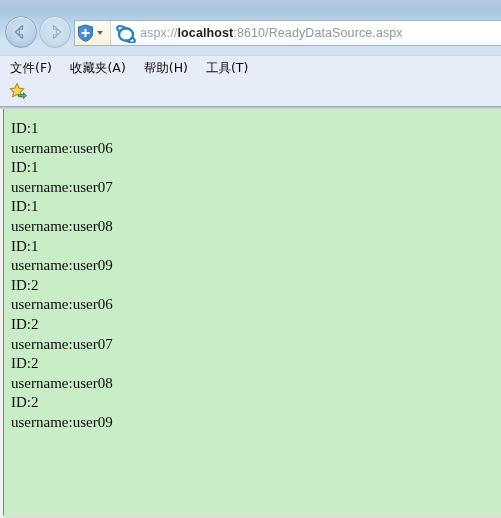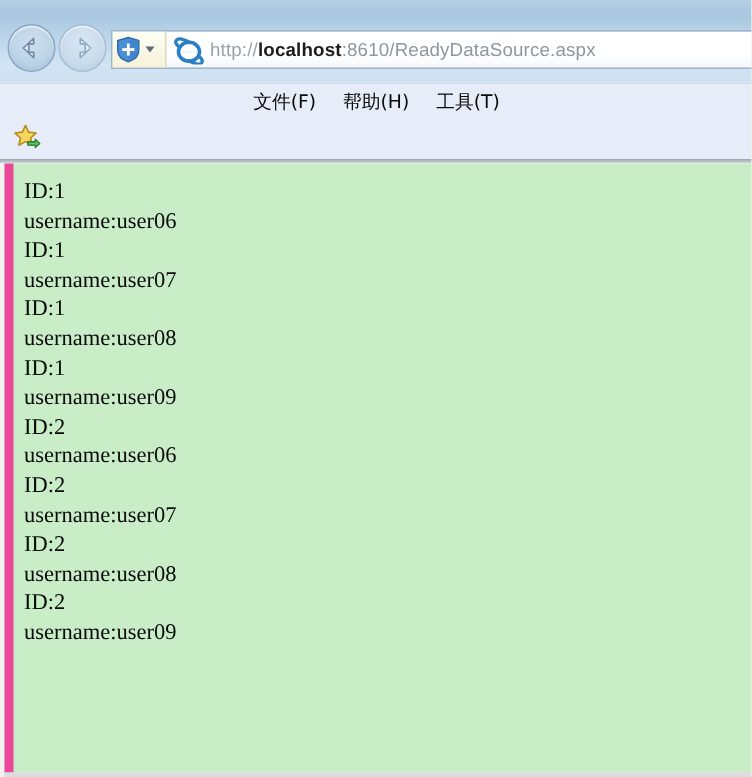--- a/index.html
+++ b/index.html
@@ -121,21 +121,20 @@
   .menu-bar {
     position: absolute;
     left: 0; top: 55px;
     width: 501px;
     height: 23px;
     background: #e7edf8;
     border-top: 1px solid #cfd9e8;
     display: flex;
     align-items: center;
     box-sizing: border-box;
-    justify-content: center;
   }
   .menu-item {
     font-family: "DejaVu Sans", "Liberation Sans", sans-serif;
     font-size: 12.5px;
     color: #0a0a0a;
     padding: 0 9px;
     white-space: nowrap;
     line-height: 21px;
   }
   .menu-item:first-child { padding-left: 10px; }
@@ -174,21 +173,21 @@
     background: #f2f2f2;
     box-sizing: border-box;
   }
   .page-body {
     position: absolute;
     left: 3px;
     top: 0px;
     right: 0;
     height: 406px;
     background: #c8edc7;
-    border-left: 6px solid #ec4899;
+    border-left: 1px solid #ec4899;
     box-sizing: border-box;
     overflow: hidden;
   }
   .lines {
     position: absolute;
     left: 7px;
     top: 10px;
     right: 0;
   }
   .line {
@@ -242,27 +241,28 @@
         <svg width="20" height="19" viewBox="0 0 20 19">
           <ellipse cx="10" cy="10.5" rx="7" ry="6.3" fill="none" stroke="#2b7fc4" stroke-width="2.4"></ellipse>
           <path d="M3.4 7.2 C1 5.6 0.6 3.6 1.8 2.6 C3.2 1.4 6.6 2.2 10.4 4.3" fill="none" stroke="#2b7fc4" stroke-width="2.2" stroke-linecap="round"></path>
           <path d="M16.6 13.6 C18.9 15.2 19.4 17.1 18.2 18.1 C16.9 19.2 13.6 18.5 9.9 16.5" fill="none" stroke="#2b7fc4" stroke-width="2.2" stroke-linecap="round"></path>
           <path d="M5 10.5 L15.5 10.5" stroke="#f3f8fc" stroke-width="2"></path>
           <path d="M10 16.8 C7 16.8 5 14.6 5 11.6 L15 11.6 C15 14.6 13 16.8 10 16.8 Z" fill="#ffffff" opacity=".0"></path>
         </svg>
       </div>
 
       <div class="url-text">
-        <span>http://</span><b>localhost</b><span class="url-tail">:8610/ReadyDataSource.aspx</span>
+        <span>aspx://</span><b>localhost</b><span class="url-tail">:8610/ReadyDataSource.aspx</span>
       </div>
     </div>
   </div>
 
   <div class="menu-bar">
     <div class="menu-item">文件(F)</div>
+    <div class="menu-item">收藏夹(A)</div>
     <div class="menu-item">帮助(H)</div>
     <div class="menu-item">工具(T)</div>
   </div>
 
   <div class="fav-bar">
     <span class="fav-star">
       <svg width="20" height="20" viewBox="0 0 20 20">
         <path d="M9 1.6 L11.1 6.1 L16 6.7 L12.4 10 L13.4 14.8 L9 12.4 L4.6 14.8 L5.6 10 L2 6.7 L6.9 6.1 Z" fill="#f6d55c" stroke="#b58e22" stroke-width="1.1" stroke-linejoin="round"></path>
         <path d="M10.5 12.5 L15.5 12.5 L15.5 10.8 L18.5 13.6 L15.5 16.4 L15.5 14.7 L10.5 14.7 Z" fill="#5fc45f" stroke="#2f7a2f" stroke-width=".9" stroke-linejoin="round"></path>
       </svg>

